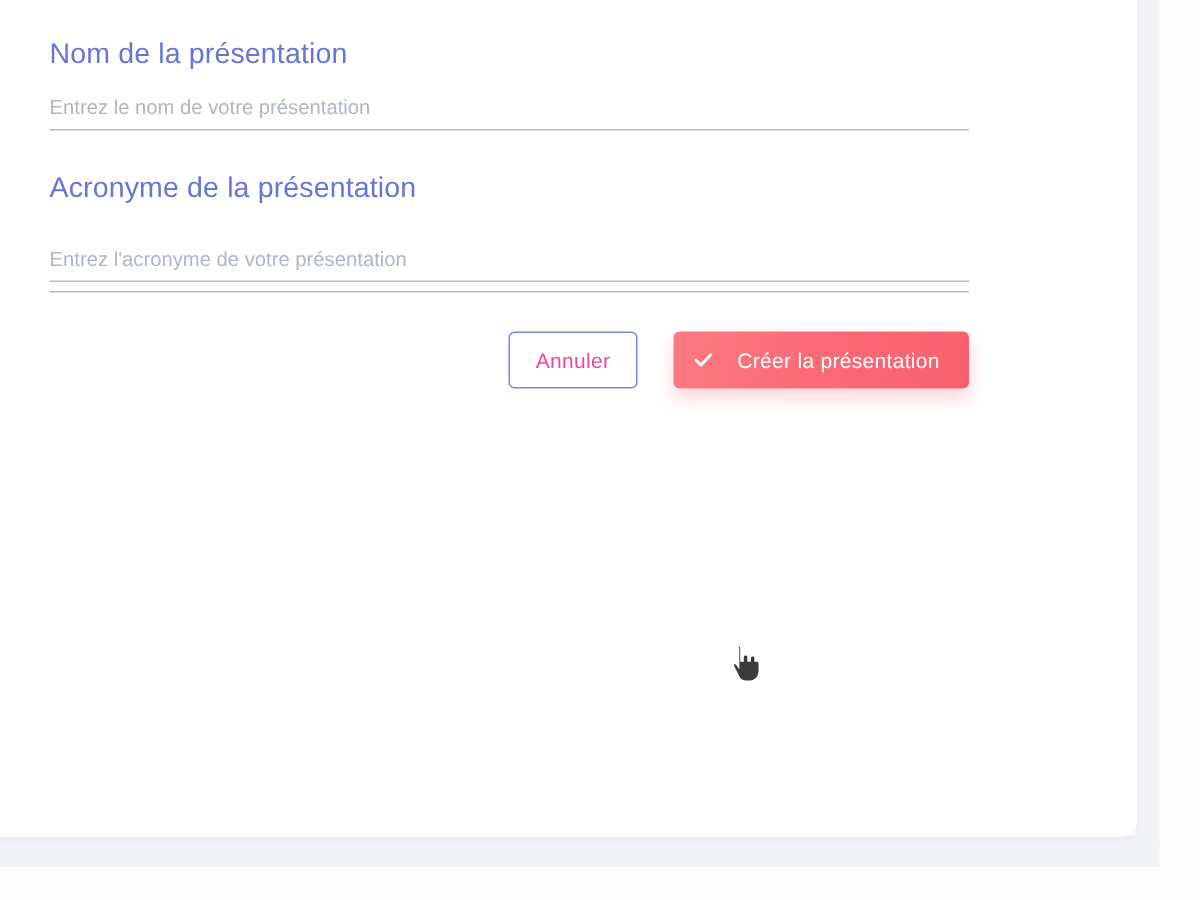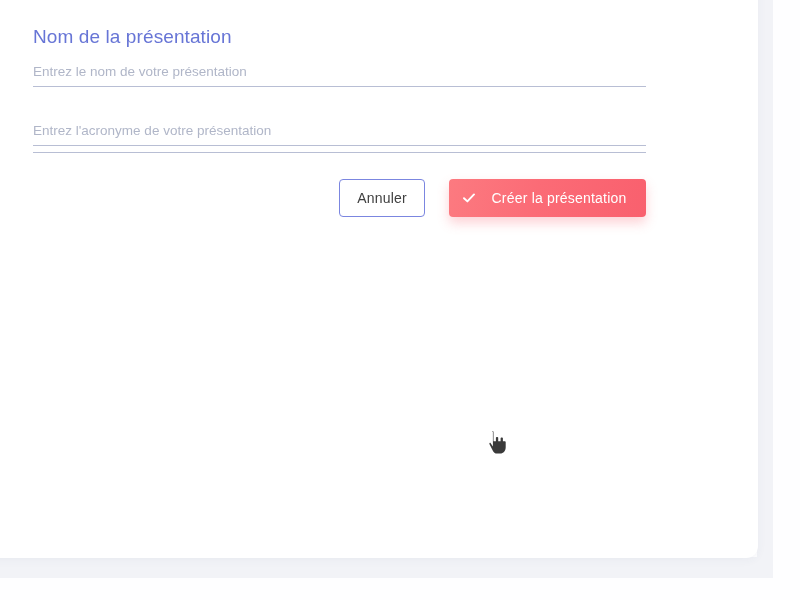--- a/index.html
+++ b/index.html
@@ -135,21 +135,21 @@
     align-items: center;
     gap: 24px;
   }
 
   .btn-cancel {
     width: 86px;
     height: 38px;
     background: #ffffff;
     border: 1px solid #7b86e0;
     border-radius: 4px;
-    color: #404040;
+    color: #ec4899;
     font-family: "Liberation Sans", sans-serif;
     font-size: 14px;
     letter-spacing: 0.2px;
     cursor: pointer;
     text-align: center;
   }
 
   .btn-create {
     position: relative;
     width: 197px;
@@ -200,20 +200,21 @@
   <div class="modal-card">
 
     <div class="form-area">
 
       <div class="field field-name">
         <div class="field-label">Nom de la présentation</div>
         <input class="field-input" type="text" placeholder="Entrez le nom de votre présentation" style="">
       </div>
 
       <div class="field field-acronym">
+        <div class="field-label">Acronyme de la présentation</div>
         <input class="field-input" type="text" placeholder="Entrez l'acronyme de votre présentation" style="">
       </div>
 
 
       <div class="footer-separator"></div>
 
       <div class="footer-actions">
         <button class="btn-cancel">Annuler</button>
 
         <button class="btn-create">

